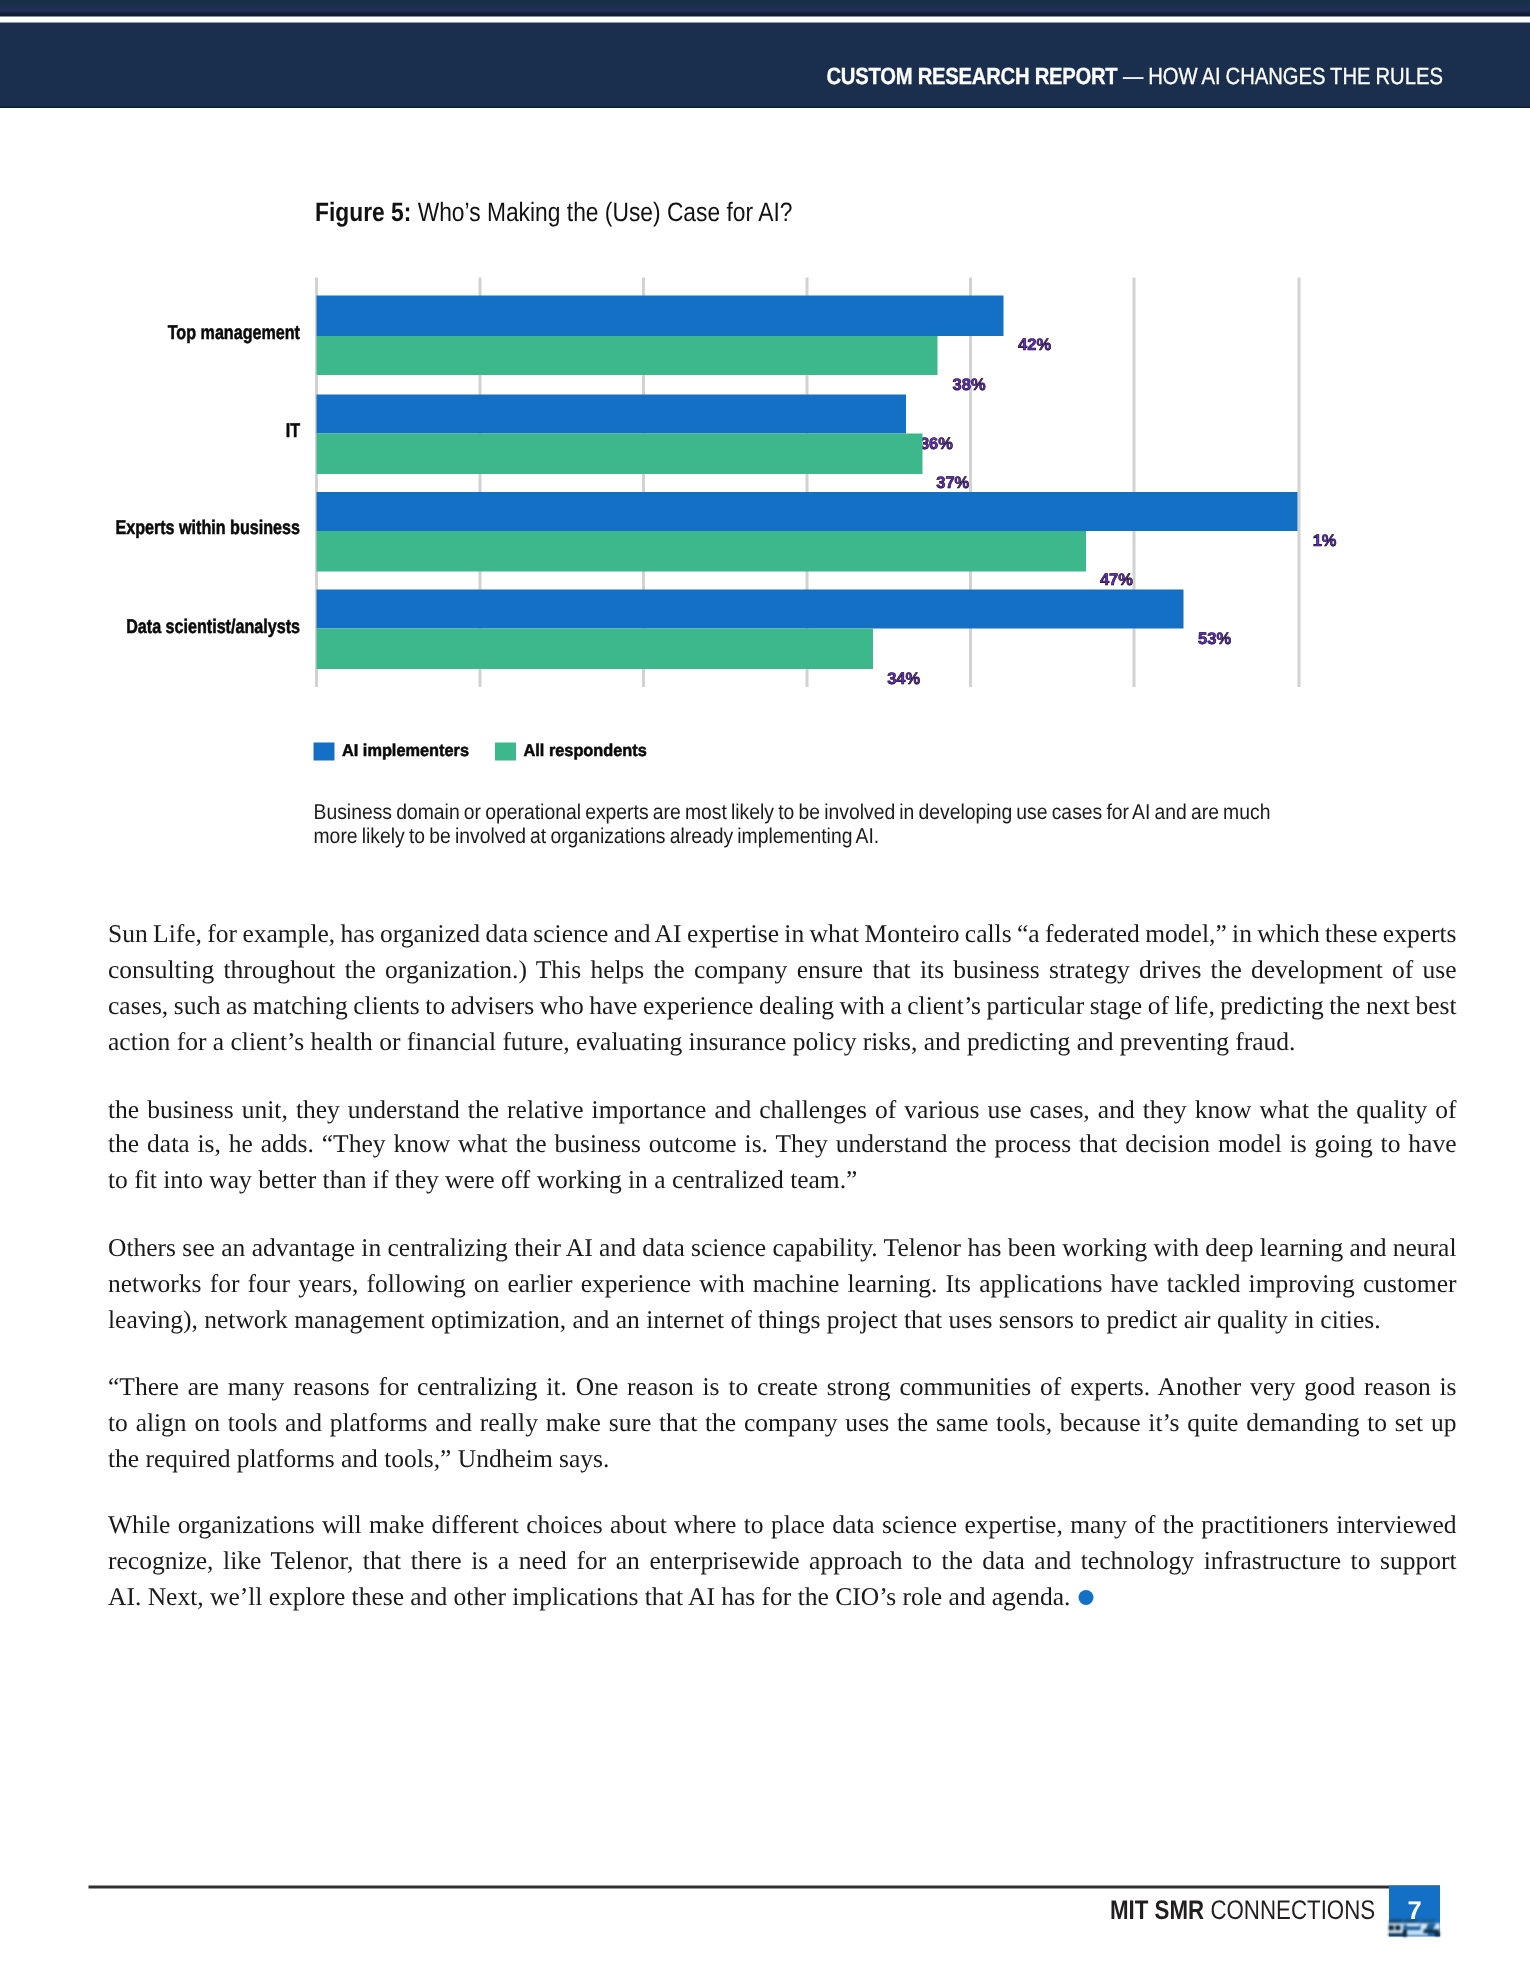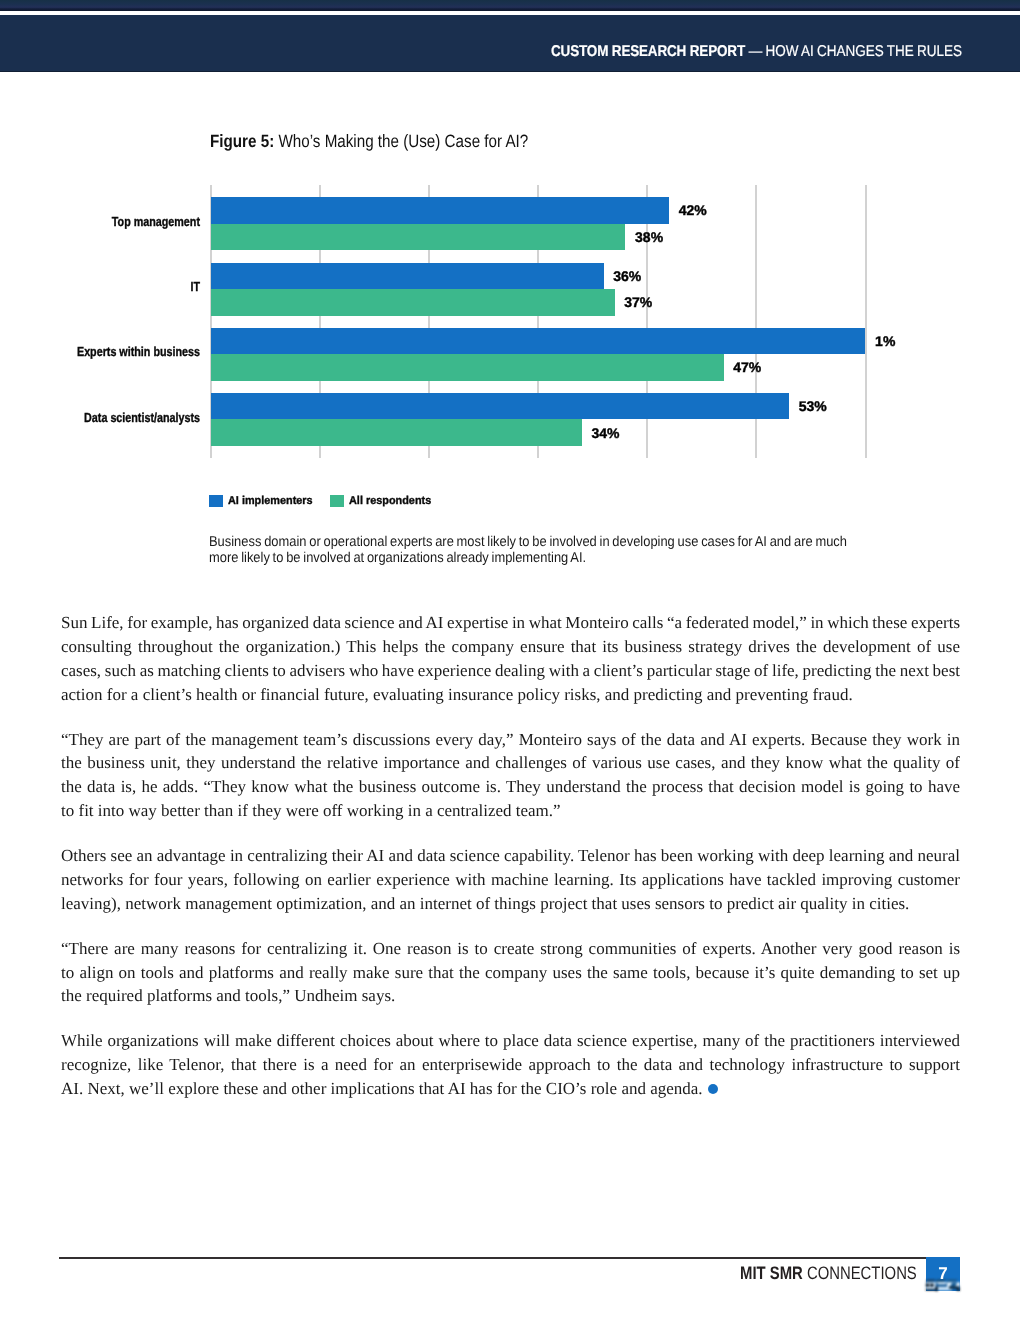--- a/index.html
+++ b/index.html
@@ -47,22 +47,22 @@
 .cat-label {
   position:absolute; right:0;
   font-family:"Liberation Sans", sans-serif;
   font-weight:700; font-size:13.2px; line-height:13.2px; color:#0a0a0a;
   white-space:nowrap; -webkit-text-stroke:0.35px #0a0a0a;
   transform:scaleX(0.815); transform-origin:100% 0;
 }
 .val-label {
   position:absolute;
   font-family:"Liberation Sans", sans-serif;
-  font-weight:700; font-size:14px; line-height:14.6px; color:#000000;
-  white-space:nowrap; -webkit-text-stroke:0.42px #0a0a0a;
+  font-weight:700; font-size:11px; line-height:14.6px; color:#6d28d9;
+  white-space:nowrap;margin-top:20px; -webkit-text-stroke:0.42px #0a0a0a;
 }
 .bar { position:absolute; }
 .gridline { position:absolute; width:2px; background:#d2d2d2; }
 
 .legend { position:absolute; left:209px; top:494.5px; height:12px; }
 .legend-item { position:absolute; top:0; }
 .legend-swatch { position:absolute; left:0; top:0.5px; width:14px; height:11.5px; }
 .legend-text {
   position:absolute; left:19px; top:1.4px;
   font-family:"Liberation Sans", sans-serif;
@@ -73,21 +73,21 @@
 .fig-caption { position:absolute; left:209.4px; top:534px; width:760px; }
 .fig-caption .cl {
   display:block;
   font-family:"Liberation Sans", sans-serif;
   font-size:14.3px; line-height:16.1px; color:#1a1a1a; white-space:nowrap;
   word-spacing:-0.9px;
   transform:scaleX(0.9025); transform-origin:0 0;
 }
 
 
-.body-col { position:absolute; left:61px; top:611px; width:899px; }
+.body-col { position:absolute; left:72px; top:611px; width:899px; }
 .para { margin-bottom:21px; }
 .para .ln {
   display:block; width:899px;
   font-family:"Liberation Serif", serif;
   font-size:17px; line-height:23.88px; color:#1a1a1a;
   text-align:left; text-align-last:left;
   white-space:pre;
 }
 .para .ln.last { }
 .enddot {
@@ -178,21 +178,20 @@
   </div>
 
 <div class="body-col" id="bodycol">
     <div class="para">
       <span class="ln" style="word-spacing: -0.649px;">Sun Life, for example, has organized data science and AI expertise in what Monteiro calls “a federated model,” in which these experts</span>
       <span class="ln" style="word-spacing: 1.929px;">consulting throughout the organization.) This helps the company ensure that its business strategy drives the development of use</span>
       <span class="ln" style="word-spacing: -0.553px;">cases, such as matching clients to advisers who have experience dealing with a client’s particular stage of life, predicting the next best</span>
       <span class="ln last">action for a client’s health or financial future, evaluating insurance policy risks, and predicting and preventing fraud.</span>
     </div>
     <div class="para">
-      <span class="ln" style="word-spacing: 0.893px;">“They are part of the management team’s discussions every day,” Monteiro says of the data and AI experts. Because they work in</span>
       <span class="ln" style="word-spacing: 1.14px;">the business unit, they understand the relative importance and challenges of various use cases, and they know what the quality of</span>
       <span class="ln" style="word-spacing: 1.026px;">the data is, he adds. “They know what the business outcome is. They understand the process that decision model is going to have</span>
       <span class="ln last">to fit into way better than if they were off working in a centralized team.”</span>
     </div>
     <div class="para">
       <span class="ln" style="word-spacing: -0.023px;">Others see an advantage in centralizing their AI and data science capability. Telenor has been working with deep learning and neural</span>
       <span class="ln" style="word-spacing: 1.191px;">networks for four years, following on earlier experience with machine learning. Its applications have tackled improving customer</span>
       <span class="ln last">leaving), network management optimization, and an internet of things project that uses sensors to predict air quality in cities.</span>
     </div>
     <div class="para">

